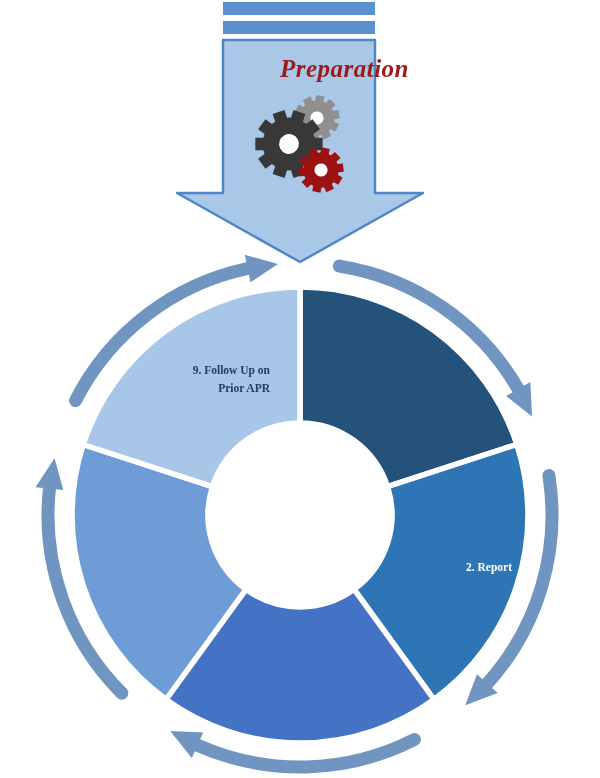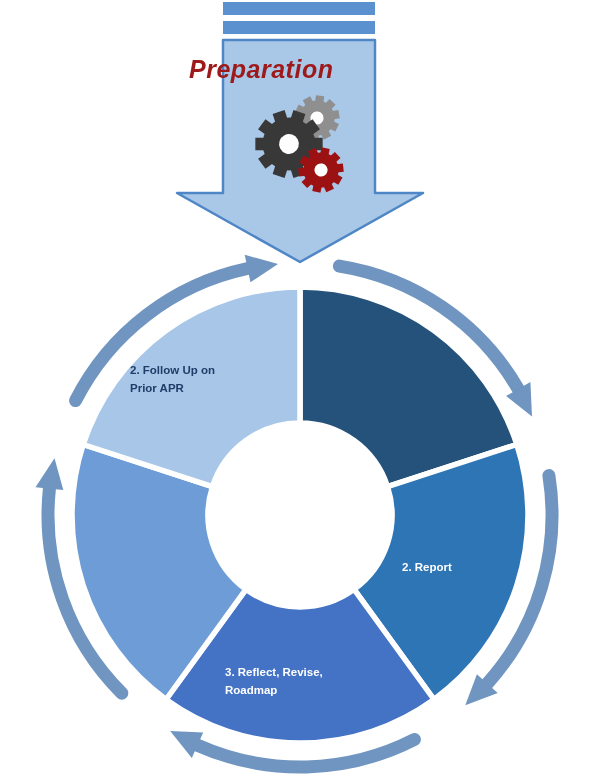--- a/index.html
+++ b/index.html
@@ -3,21 +3,21 @@
 <meta charset="utf-8">
 <style>
   html,body{margin:0;padding:0;background:#ffffff;}
   .stage{
     position:relative;width:600px;height:778px;background:#ffffff;overflow:hidden;
     font-family:"Liberation Sans","DejaVu Sans",sans-serif;
   }
   .stage svg{position:absolute;left:0;top:0;}
   .txt{
     position:absolute;transform:translate(-50%,-50%);
-    text-align:left;white-space:pre-line;
+    text-align:right;white-space:pre-line;font-family:Liberation Serif, serif;
   }
   .title-red{
     color:#9e1a1a;font-size:25px;font-weight:bold;font-style:italic;
     letter-spacing:0.5px;
   }
   .center-red{
     color:#9e1a1a;font-size:24px;font-weight:bold;font-style:italic;
     letter-spacing:0.5px;
   }
   .seg-label{
@@ -91,20 +91,18 @@
       </g>
     </g>
   </svg>
 
   <div class="txt title-red" style="left:299px;top:69px;width:220px;">Preparation</div>
 
 
 
   <div class="txt seg-label seg-light" style="left:457px;top:568px;width:110px;">2. Report</div>
 
-  <div class="txt seg-label seg-light" style="left:300px;top:682px;width:150px;">3. Reflect, Revise,
-Roadmap</div>
 
 
-  <div class="txt seg-label seg-dark" style="left:200px;top:380px;width:140px;">2. Follow Up on
+  <div class="txt seg-label seg-dark" style="left:200px;top:380px;width:140px;">9. Follow Up on
 Prior APR</div>
 
 </div>
 
 </body></html>

